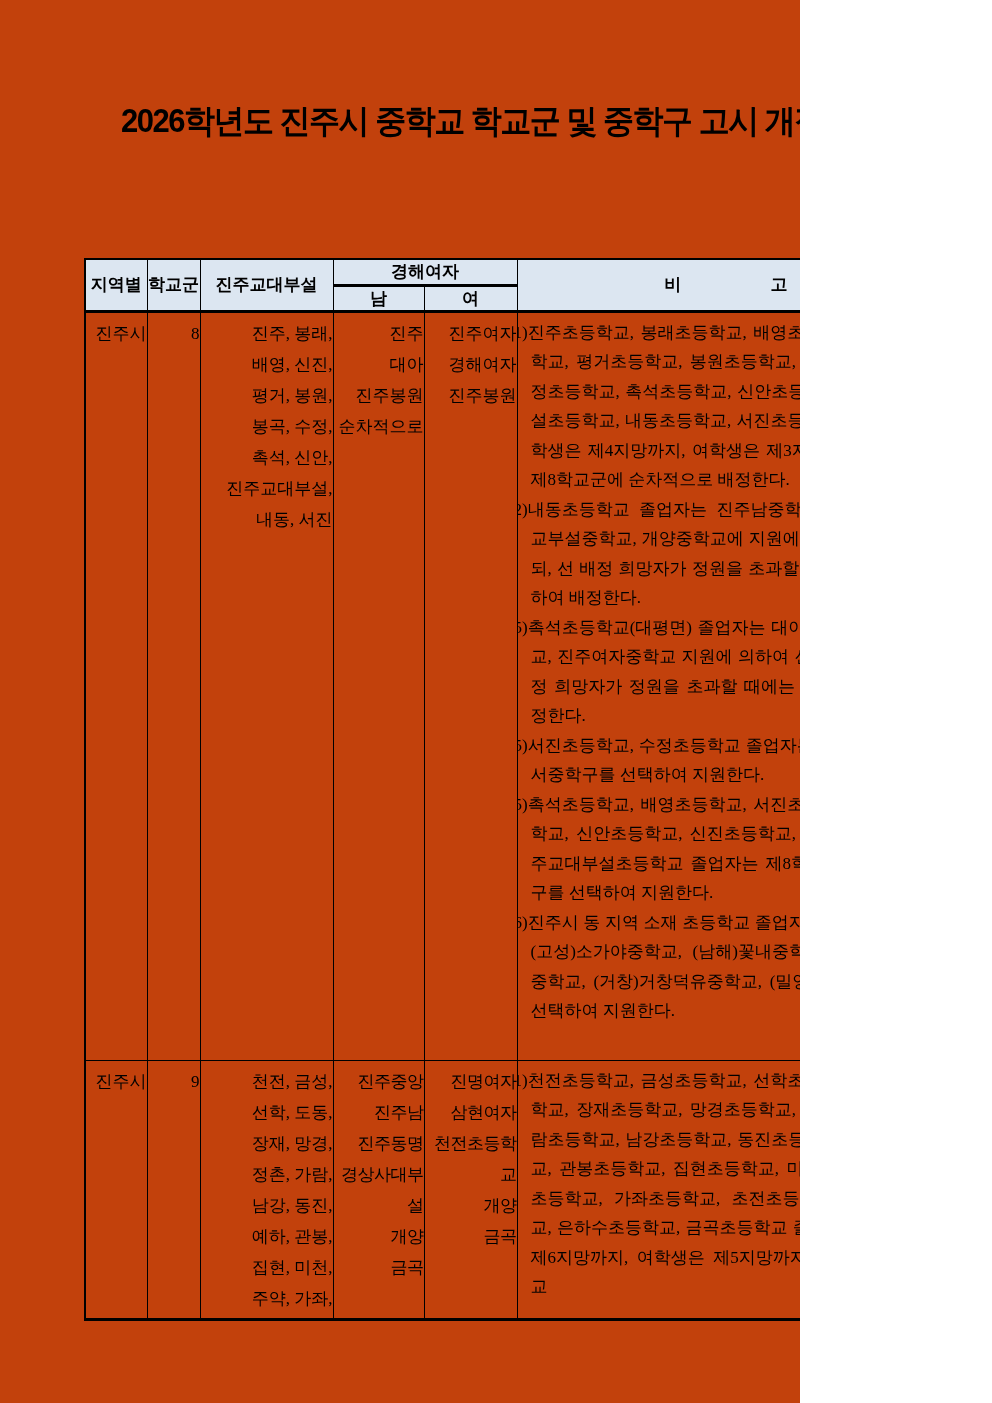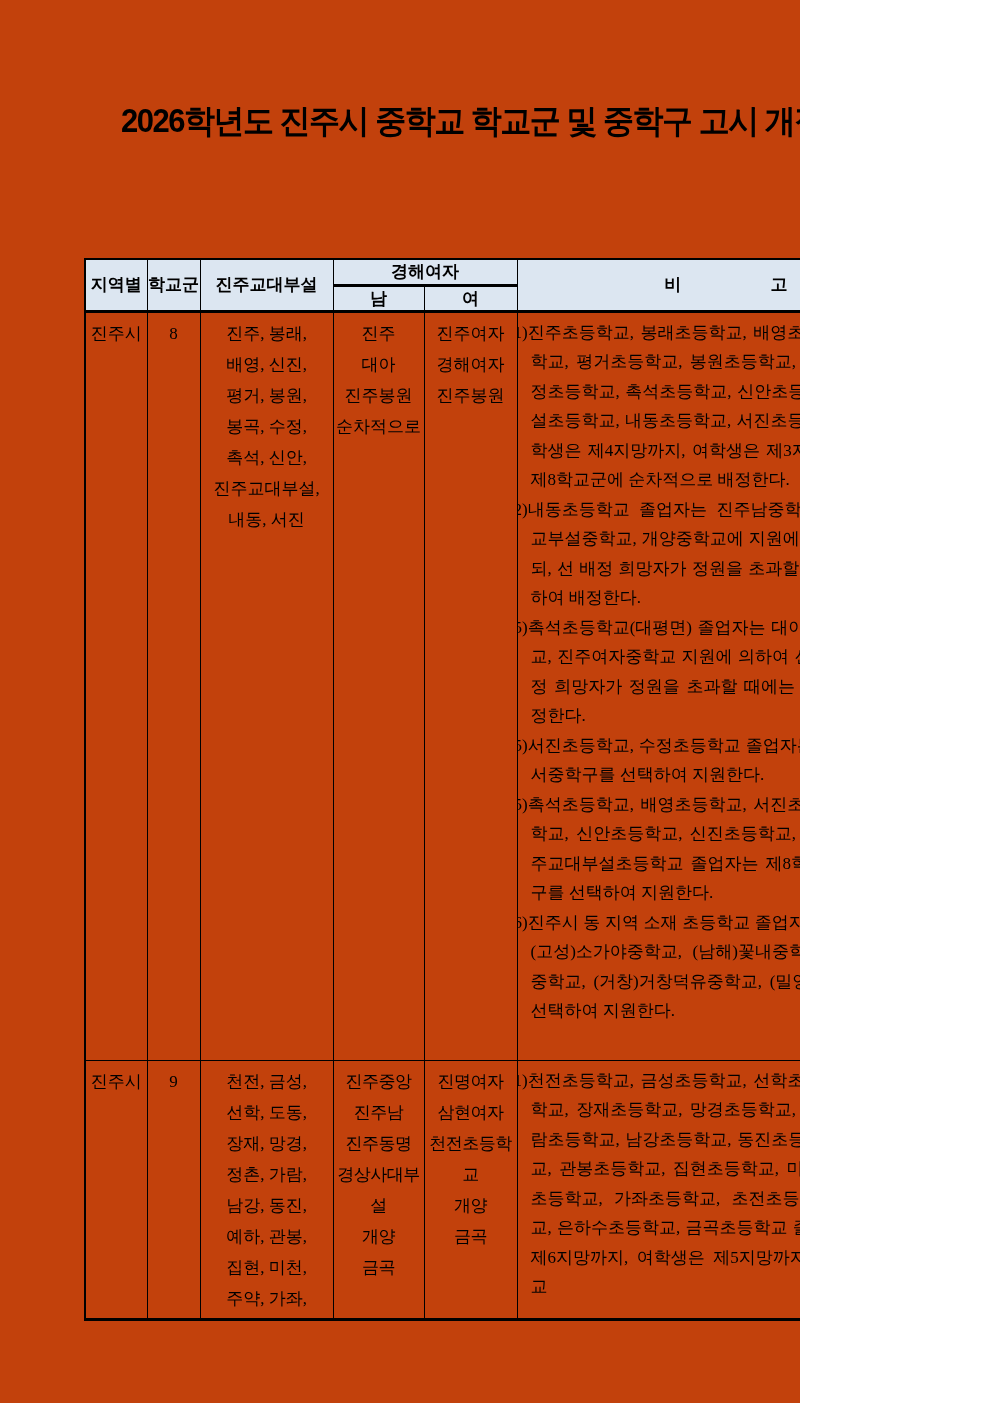--- a/index.html
+++ b/index.html
@@ -71,21 +71,21 @@
   .school-table thead th.th-mid-span { border-bottom: 1px solid #000; }
   .th-remarks { word-spacing: 85px; }
   .school-table tbody td {
     vertical-align: top;
     padding-top: 5px;
     overflow: hidden;
   }
   .row-g8 td  { height: 749px; }
   .row-g9 td  { height: 259px; }
   .c-center {
-    text-align: center;
+    text-align: right;
     line-height: 31px;
     white-space: pre-line;
   }
   .c-narrow { letter-spacing: -0.5px; }
   .cell-remarks { padding: 4px 3px 0 4px; }
   .clip-g8 { height: 742px; overflow: hidden; }
   .clip-g9 { height: 250px; overflow: hidden; }
   .remark {
     font-size: 17px;
     line-height: 29.5px;

